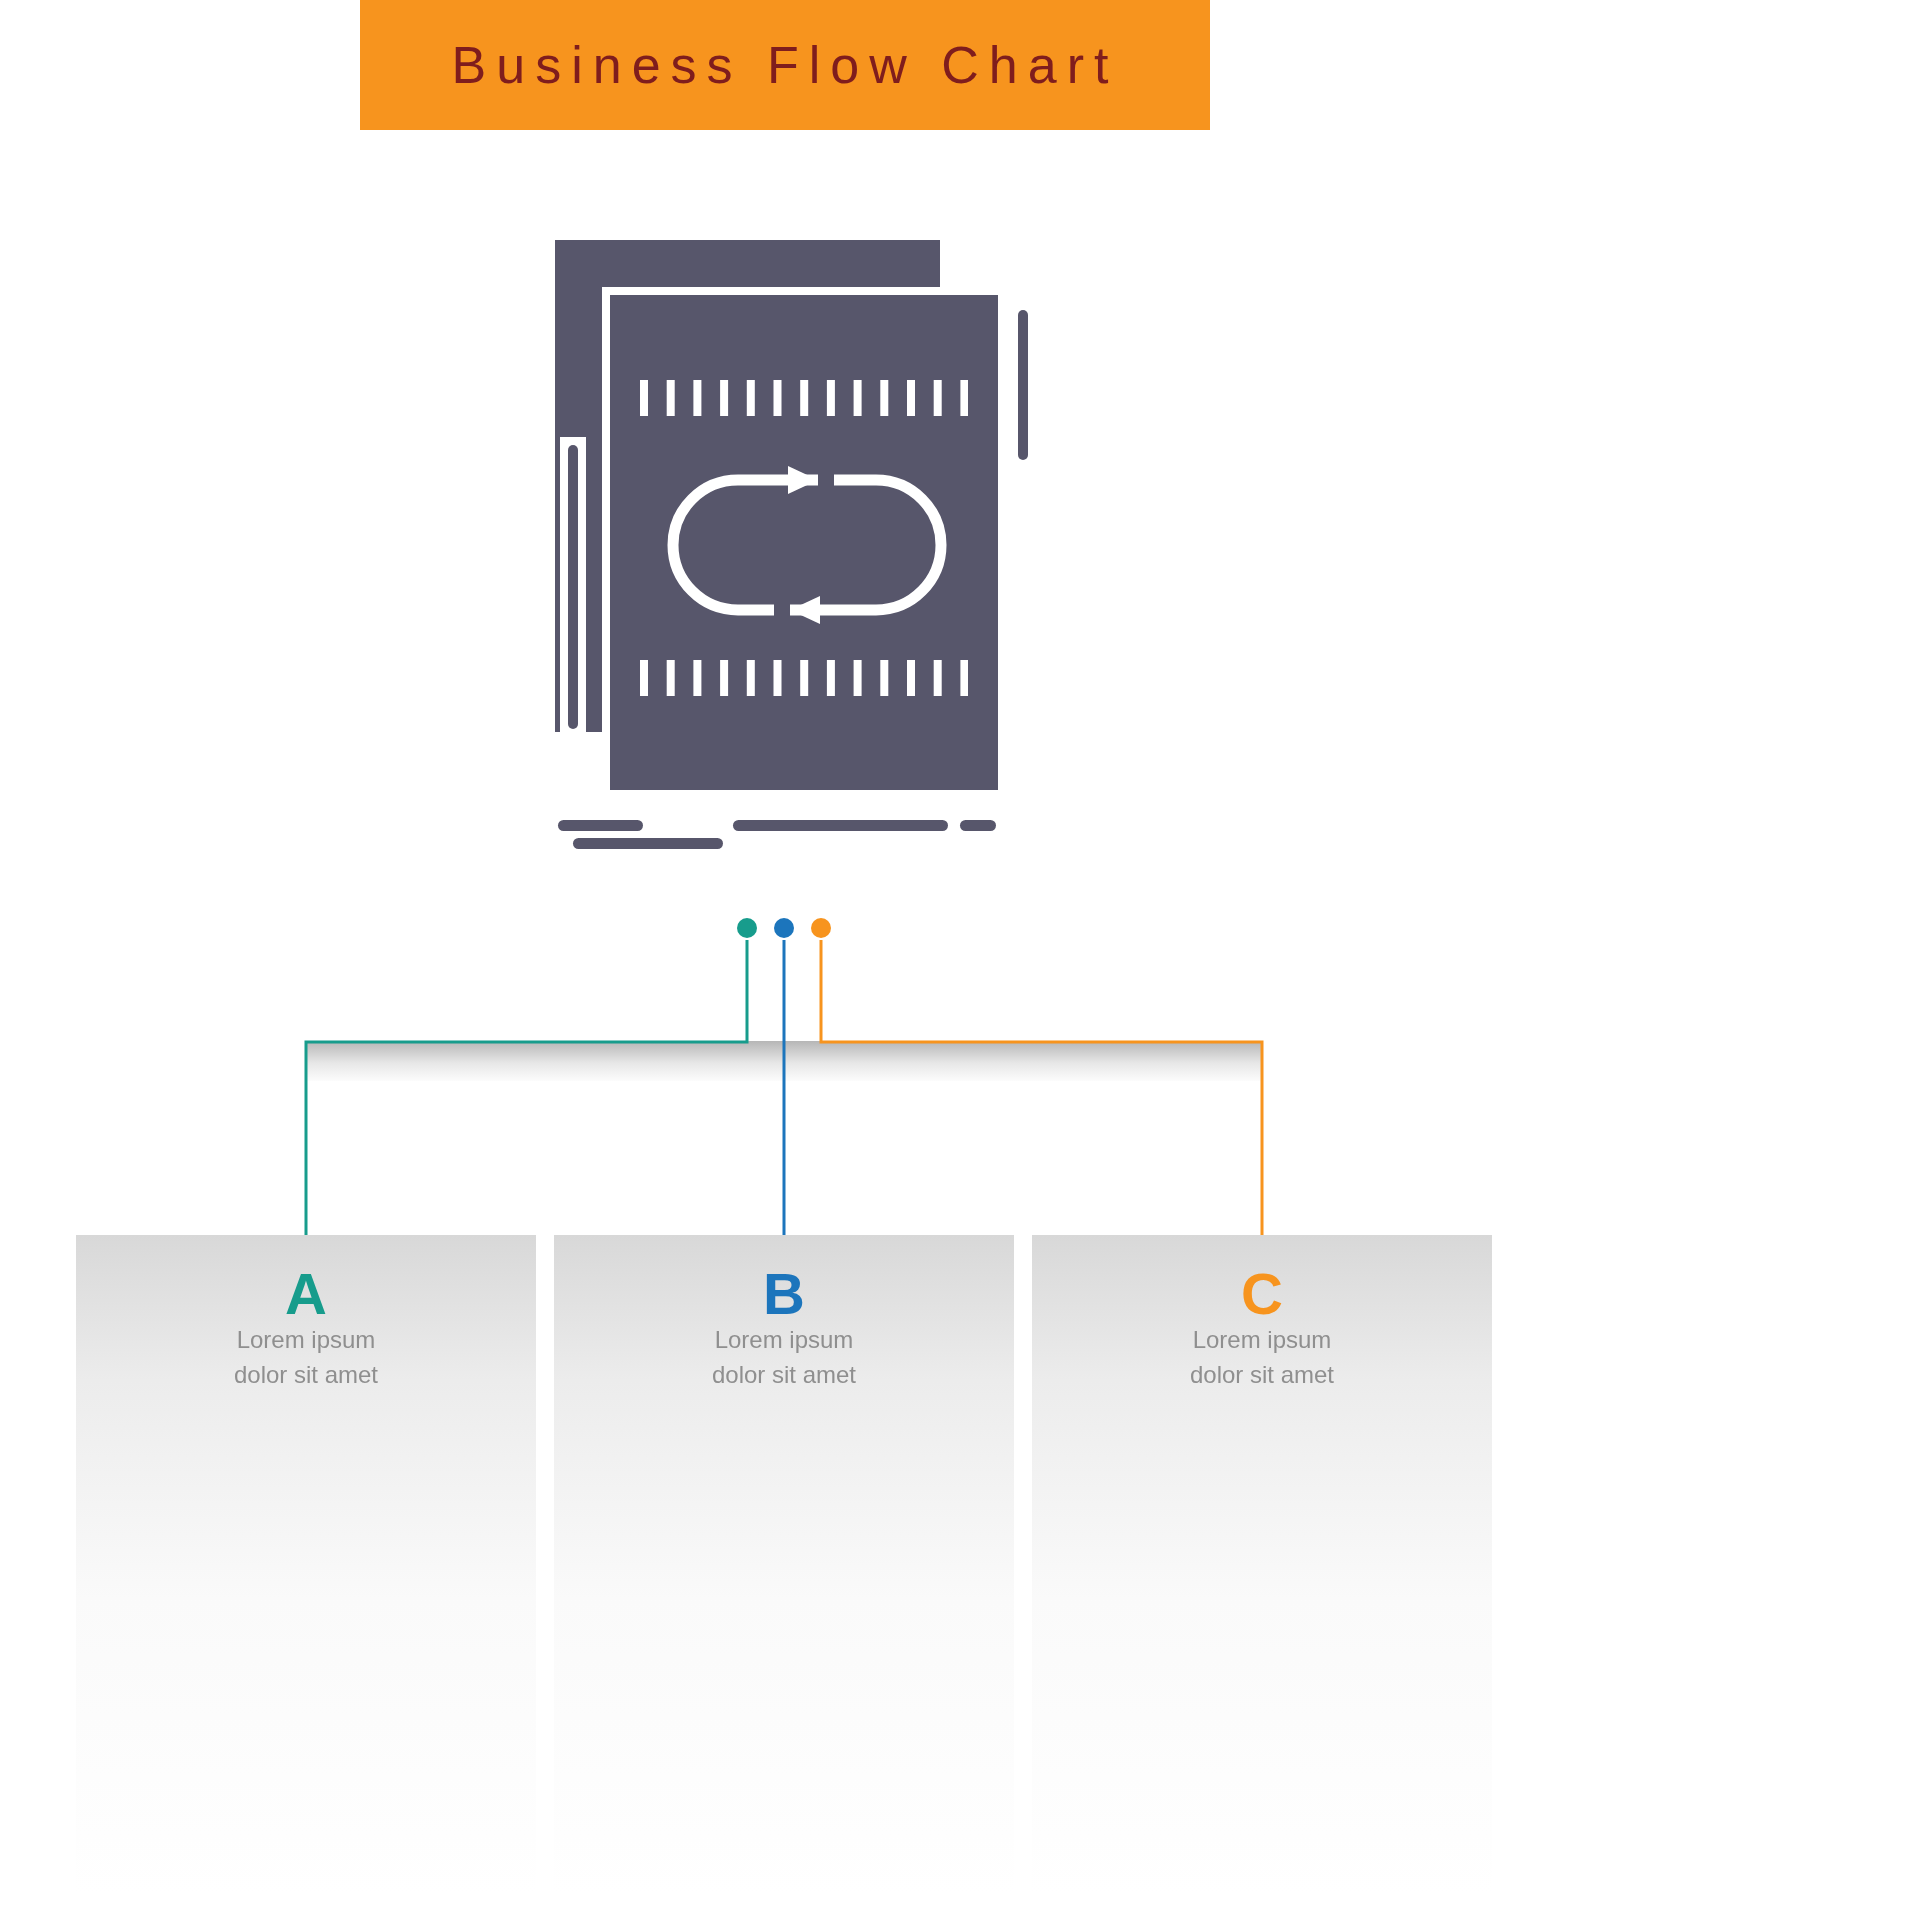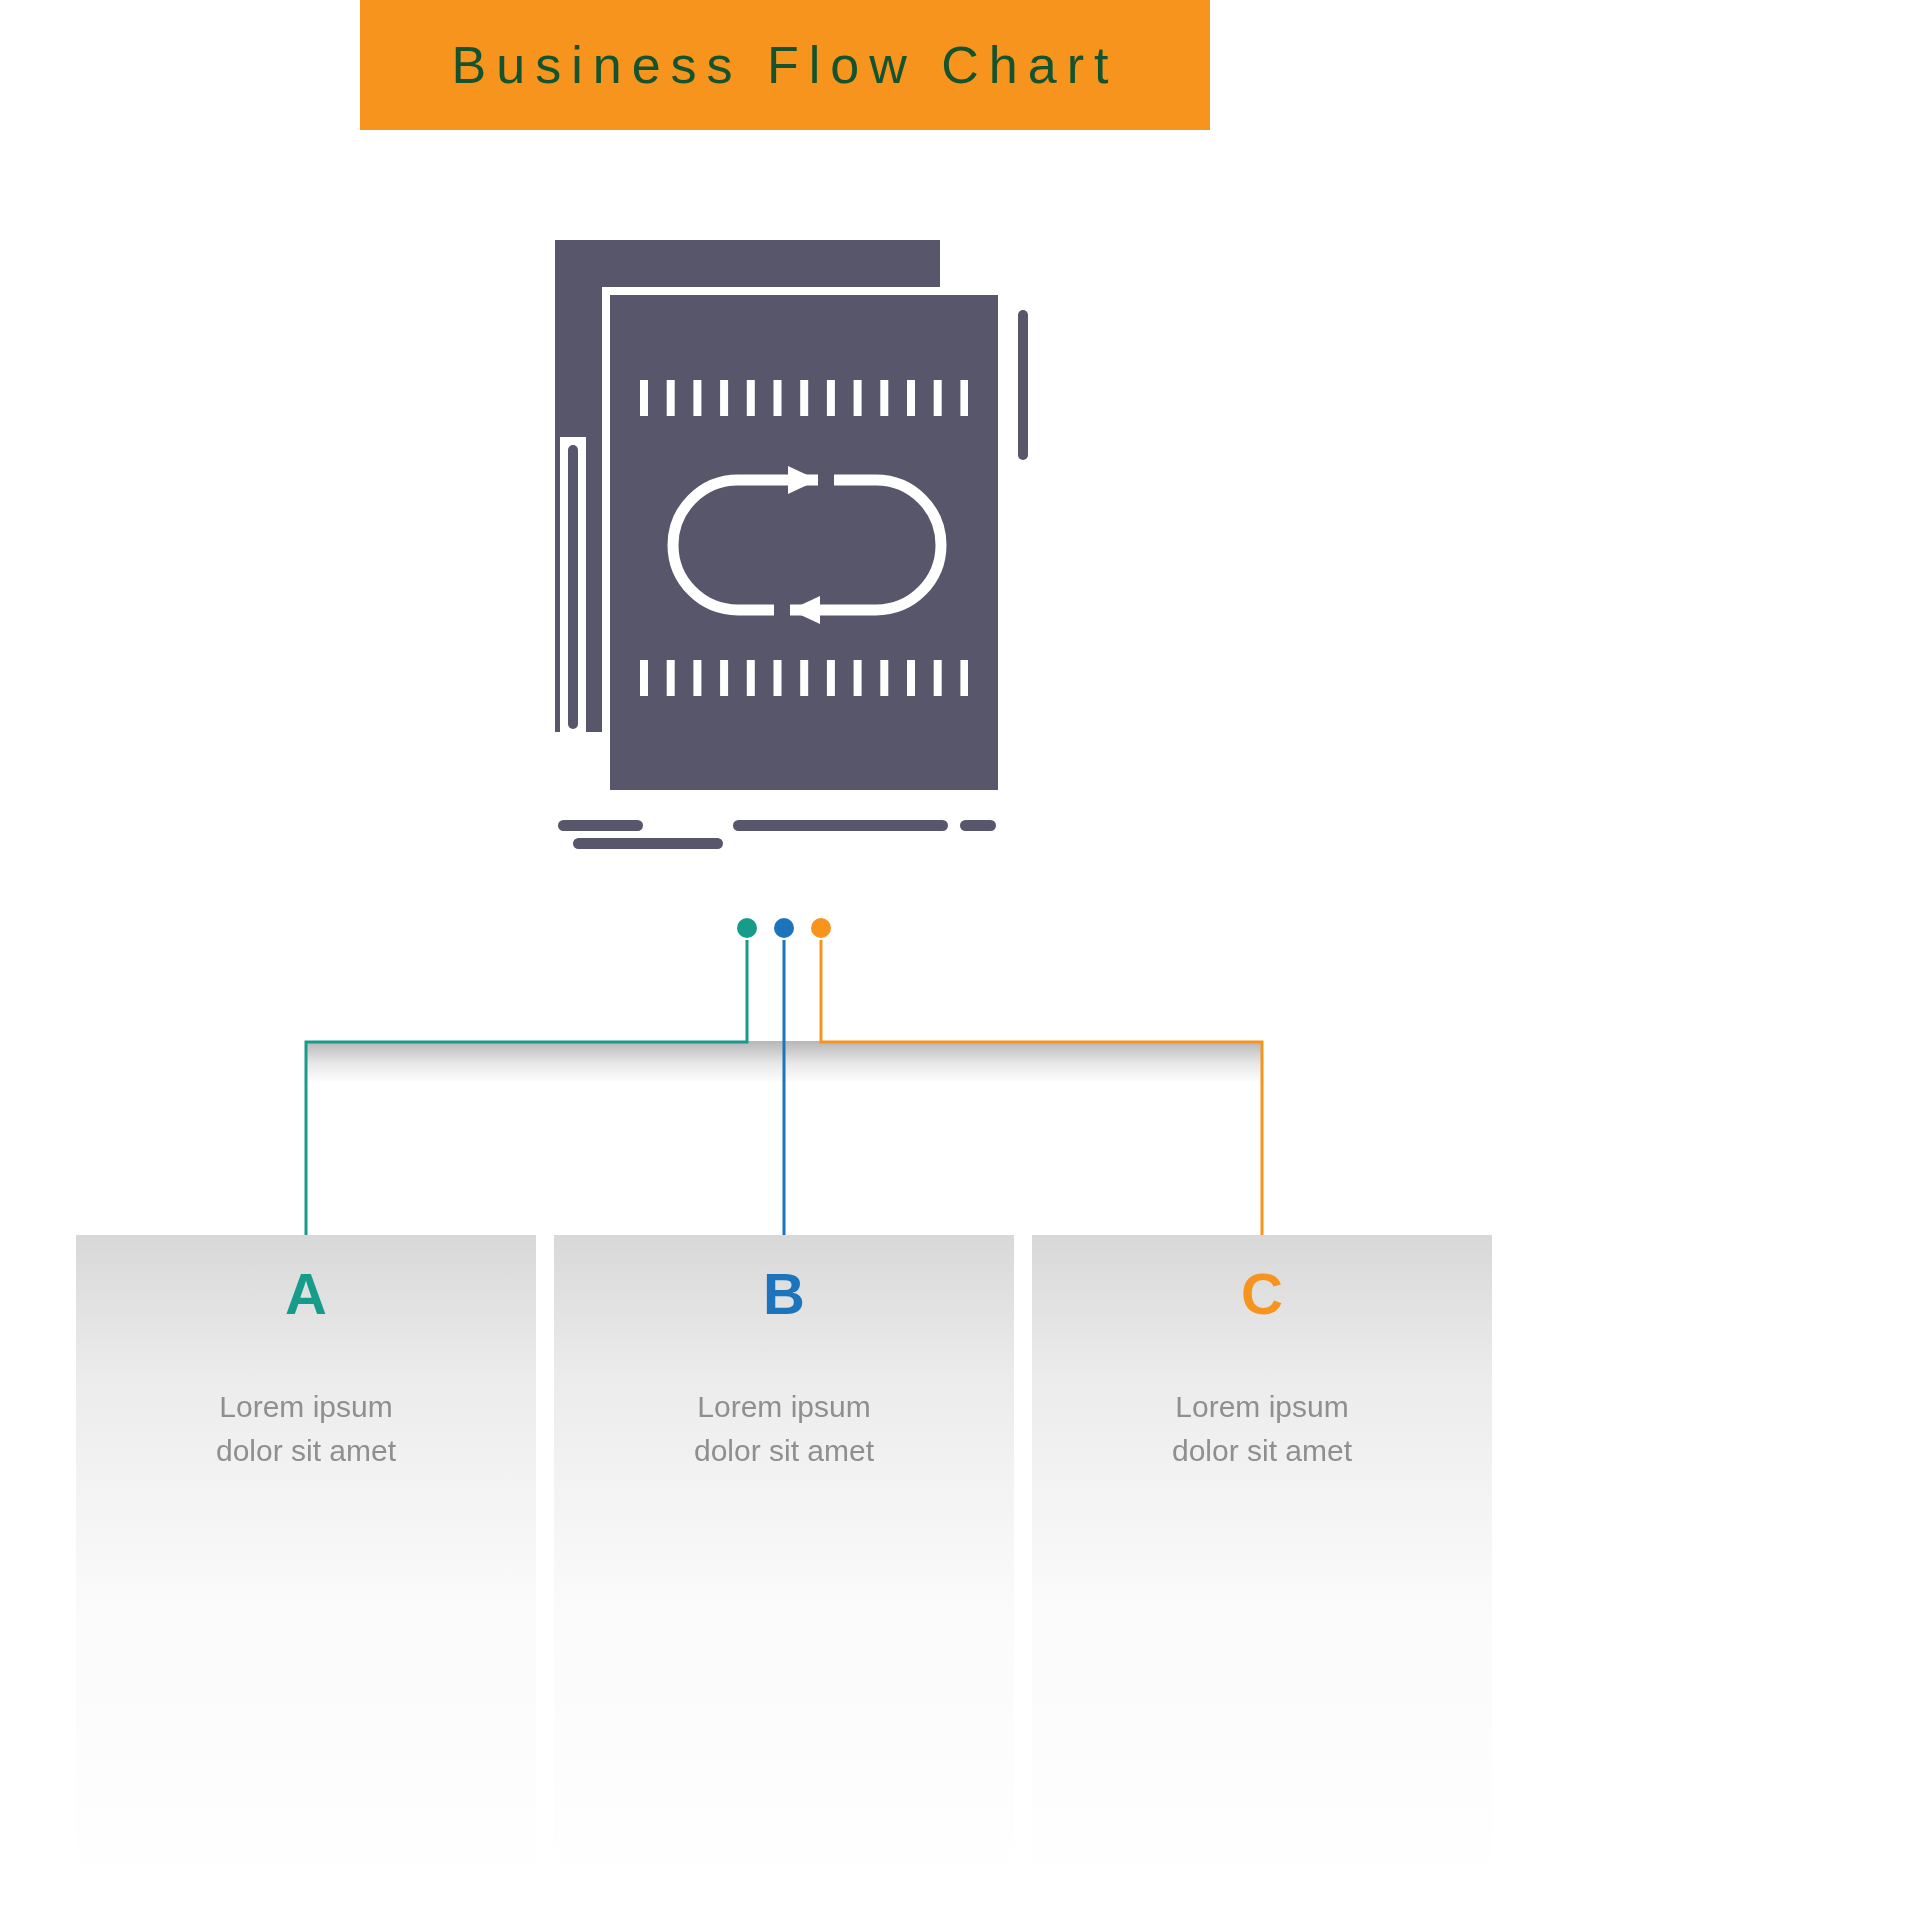--- a/index.html
+++ b/index.html
@@ -6,21 +6,21 @@
   .stage{
     position:relative;width:1920px;height:1920px;background:#ffffff;overflow:hidden;
     font-family:"Liberation Sans",sans-serif;
   }
   
   .banner{
     position:absolute;left:360px;top:0;width:850px;height:130px;
     background:#F7941E;display:flex;align-items:center;justify-content:center;
   }
   .banner h1{
-    margin:3px;color:#14532d;font-size:52px;font-weight:400;
+    margin:3px;color:#7f1d1d;font-size:52px;font-weight:400;
     letter-spacing:10px;white-space:nowrap;
   }
   
   .icon-wrap{position:absolute;left:548px;top:230px;width:480px;height:620px;}
   
   .bar{
     position:absolute;left:306px;top:1041px;width:956px;height:40px;
     background:linear-gradient(180deg,#b6b6b6 0%,#e7e7e7 55%,#fcfcfc 100%);
   }
   
@@ -31,21 +31,21 @@
     background:linear-gradient(180deg,#d8d8d8 0%,#ececec 22%,#fafafa 55%,#ffffff 100%);
     text-align:center;padding-top:30px;
   }
   .panel-a{left:76px;}
   .panel-b{left:554px;}
   .panel-c{left:1032px;}
   .letter{font-size:58px;font-weight:700;line-height:1;}
   .panel-a .letter{color:#179C8C;}
   .panel-b .letter{color:#1C75BC;}
   .panel-c .letter{color:#F7941E;}
-  .lorem{margin-top:62px;font-size:30px;line-height:1.45;color:#8F8F8F;}
+  .lorem{font-size:24px;line-height:1.45;color:#8F8F8F;}
   .lorem span{display:block;}
 </style>
 </head>
 <body>
 
 <div class="stage">
 
   <div class="banner">
     <h1>Business Flow Chart</h1>
   </div>

